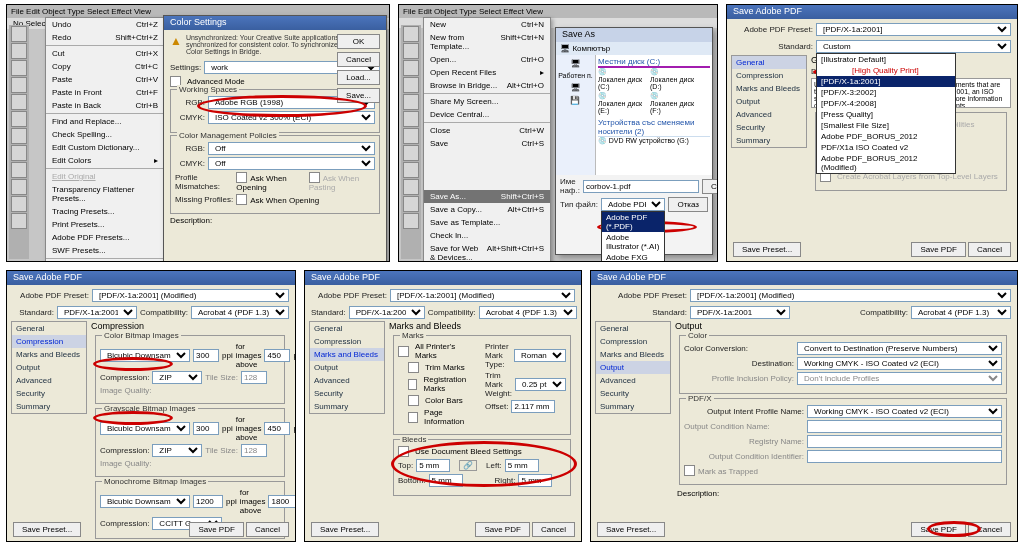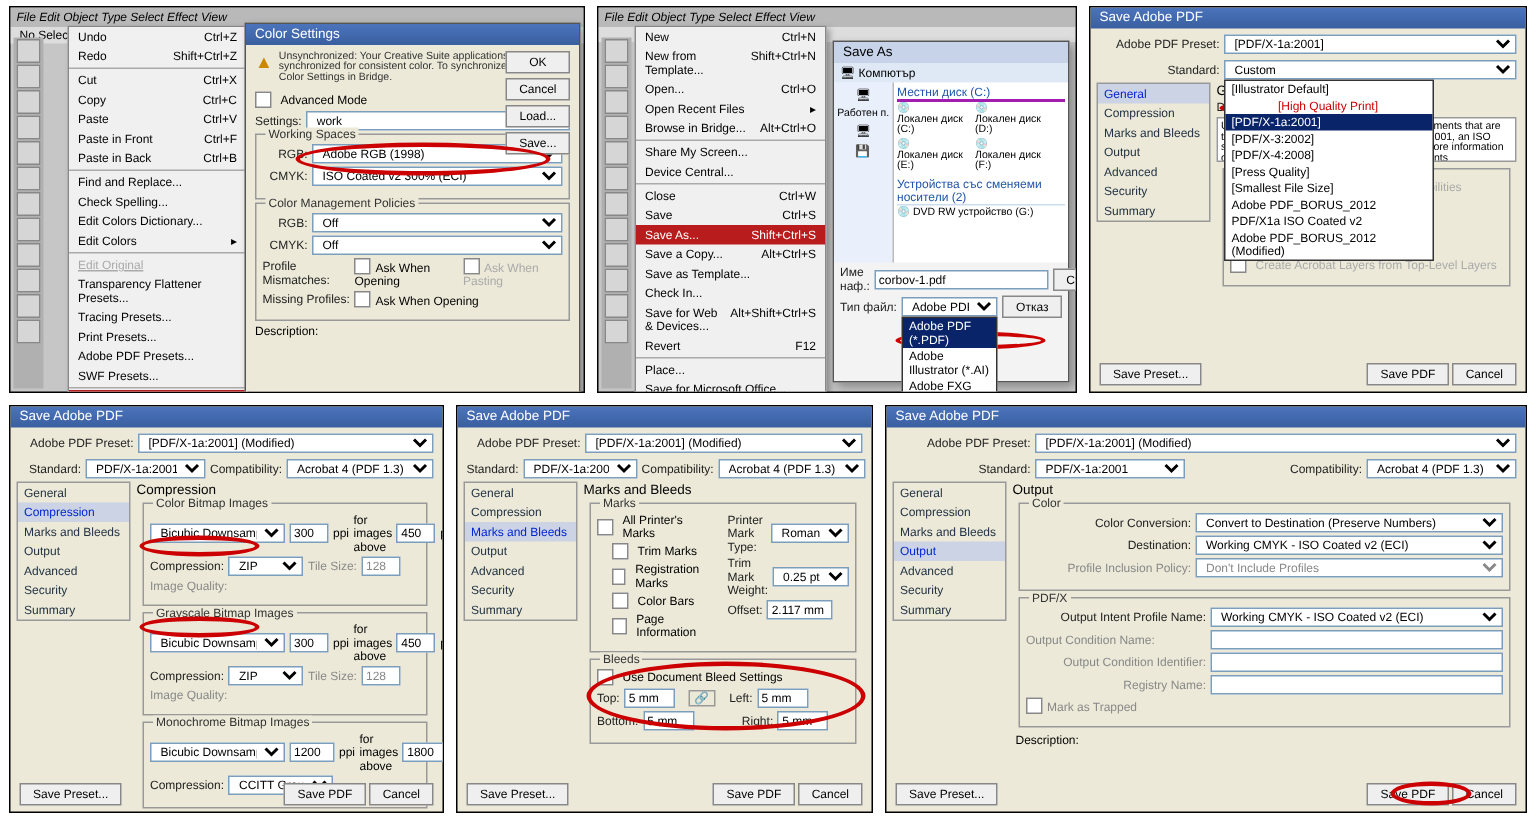--- a/index.html
+++ b/index.html
@@ -1,23 +1,23 @@
 <!DOCTYPE html>
 <html><head>
 <meta charset="utf-8">
 <style>
   html,body{margin:0;padding:0;background:#fff;font-family:Tahoma,Arial,sans-serif;font-size:8px;color:#000;}
   *{box-sizing:border-box;}
   .canvas{position:relative;width:1024px;height:548px;}
   .panel{position:absolute;border:1px solid #000;background:#c6c6c6;overflow:hidden;}
   .titlebar{height:14px;background:linear-gradient(#4b74bc,#3a5fa0);color:#fff;padding:1px 6px;font-size:9px;}
-  .toolbar{background:#b9b9b9;padding:2px 4px;font-size:8px;font-style:italic;}
+  .toolbar{background:#b9b9b9;padding:2px 4px;font-size:8px;}
   .menu-open{position:absolute;background:#f0f0f0;border:1px solid #888;box-shadow:2px 2px 4px rgba(0,0,0,.3);font-size:8px;}
   .menu-open .mi{padding:2px 6px;display:flex;justify-content:space-between;gap:8px;}
-  .menu-open .mi.sel{background:#b91c1c;color:#fff;}
+  .menu-open .mi.sel{background:#737373;color:#fff;margin-top:40px;}
   .menu-open .sep{height:1px;background:#aaa;margin:1px 0;}
   .dlg{position:absolute;background:#ece9d8;border:1px solid #555;box-shadow:3px 3px 6px rgba(0,0,0,.3);}
   .dlg .titlebar{background:linear-gradient(#4b74bc,#3a5fa0);}
   .grp{border:1px solid #999;margin:4px;padding:4px 4px 6px;position:relative;}
   .grp>.gt{position:absolute;top:-5px;left:6px;background:#ece9d8;padding:0 2px;font-size:8px;color:#333;}
   .row{display:flex;align-items:center;gap:3px;margin:2px 0;font-size:8px;}
   .lbl{color:#222;}
   input.txt,select.sel{font-size:8px;padding:0 2px;height:13px;border:1px solid #7b9ebd;background:#fff;}
   .btn{font-size:8px;padding:1px 8px;border:1px solid #888;background:#efefef;height:15px;}
   .side{position:absolute;left:4px;top:22px;width:76px;background:#ece9d8;border:1px solid #999;}
@@ -86,21 +86,21 @@
           <span>Ctrl+B</span>
         </div>
     <div class="sep"></div>
     <div class="mi">
           <span>Find and Replace...</span>
         </div>
     <div class="mi">
           <span>Check Spelling...</span>
         </div>
     <div class="mi">
-          <span>Edit Colors Dictionary...</span>
+          <span>Edit Custom Dictionary...</span>
         </div>
     <div class="mi">
           <span>Edit Colors</span>
           <span>▸</span>
         </div>
     <div class="sep"></div>
     <div class="mi" style="color:#aaa;text-decoration:underline;">
           <span>Edit Original</span>
         </div>
     <div class="mi">
@@ -122,25 +122,25 @@
     <div class="mi sel"></div>
 
   </div>
 
   <div class="dlg" style="left:156px;top:10px;width:224px;height:272px;">
     <div class="titlebar">Color Settings</div>
     <div style="padding:4px 6px;font-size:7px;color:#333;display:flex;gap:4px;">
       <span style="color:#c80;font-size:12px;">▲</span>
       <span style="flex:1;">Unsynchronized: Your Creative Suite applications are not synchronized for consistent color. To synchronize, select Suite Color Settings in Bridge.</span>
     </div>
-    <div class="row chk" style="padding:0 6px;">Advanced Mode</div>
     <div class="row" style="padding:0 6px;">
           <span class="lbl">Settings:</span>
           <select class="sel" style="flex:1;"><option>work</option></select>
         </div>
+    <div class="row chk" style="padding:0 6px;">Advanced Mode</div>
     <div class="grp" style="margin:2px 6px;">
           <div class="gt">Working Spaces</div>
       <div class="row">
             <span class="lbl" style="width:30px;text-align:right;">RGB:</span>
             <select class="sel" style="flex:1;"><option>Adobe RGB (1998)</option></select>
           </div>
       <div class="row">
             <span class="lbl" style="width:30px;text-align:right;">CMYK:</span>
             <select class="sel" style="flex:1;"><option>ISO Coated v2 300% (ECI)</option></select>
           </div>
@@ -546,21 +546,21 @@
     <div class="si sel">Output</div>
     <div class="si">Advanced</div>
     <div class="si">Security</div>
     <div class="si">Summary</div>
   </div>
   <div style="position:absolute;left:84px;top:50px;right:6px;">
     <div style="font-size:9px;">Output</div>
     <div class="grp">
           <div class="gt">Color</div>
       <div class="row">
-            <span class="lbl" style="width:110px;text-align:right;">Color Conversion:</span>
+            <span class="lbl" style="width:110px;text-align:left;">Color Conversion:</span>
             <select class="sel" style="flex:1;"><option>Convert to Destination (Preserve Numbers)</option></select>
           </div>
       <div class="row">
             <span class="lbl" style="width:110px;text-align:right;">Destination:</span>
             <select class="sel" style="flex:1;"><option>Working CMYK - ISO Coated v2 (ECI)</option></select>
           </div>
       <div class="row">
             <span class="lbl" style="width:110px;text-align:right;color:#888;">Profile Inclusion Policy:</span>
             <select class="sel" style="flex:1;color:#888;"><option>Don't Include Profiles</option></select>
           </div>
@@ -569,25 +569,25 @@
           <div class="gt">PDF/X</div>
       <div class="row">
             <span class="lbl" style="width:120px;text-align:right;">Output Intent Profile Name:</span>
             <select class="sel" style="flex:1;"><option>Working CMYK - ISO Coated v2 (ECI)</option></select>
           </div>
       <div class="row">
             <span class="lbl" style="width:120px;color:#888;">Output Condition Name:</span>
             <input class="txt" style="flex: 1 1 0%; color: rgb(136, 136, 136);">
           </div>
       <div class="row">
+            <span class="lbl" style="width:120px;text-align:right;color:#888;">Registry Name:</span>
+            <input class="txt" style="flex: 1 1 0%; color: rgb(136, 136, 136);">
+          </div>
+      <div class="row">
             <span class="lbl" style="width:120px;text-align:right;color:#888;">Output Condition Identifier:</span>
-            <input class="txt" style="flex: 1 1 0%; color: rgb(136, 136, 136);">
-          </div>
-      <div class="row">
-            <span class="lbl" style="width:120px;text-align:right;color:#888;">Registry Name:</span>
             <input class="txt" style="flex: 1 1 0%; color: rgb(136, 136, 136);">
           </div>
       <div class="row" style="">
             <span class="chk" style="color:#888;">Mark as Trapped</span>
           </div>
     </div>
     <div style="font-size:8px;margin:2px;">Description:</div>
   </div>
   <div class="footer">
     <button class="btn">Save Preset...</button>

